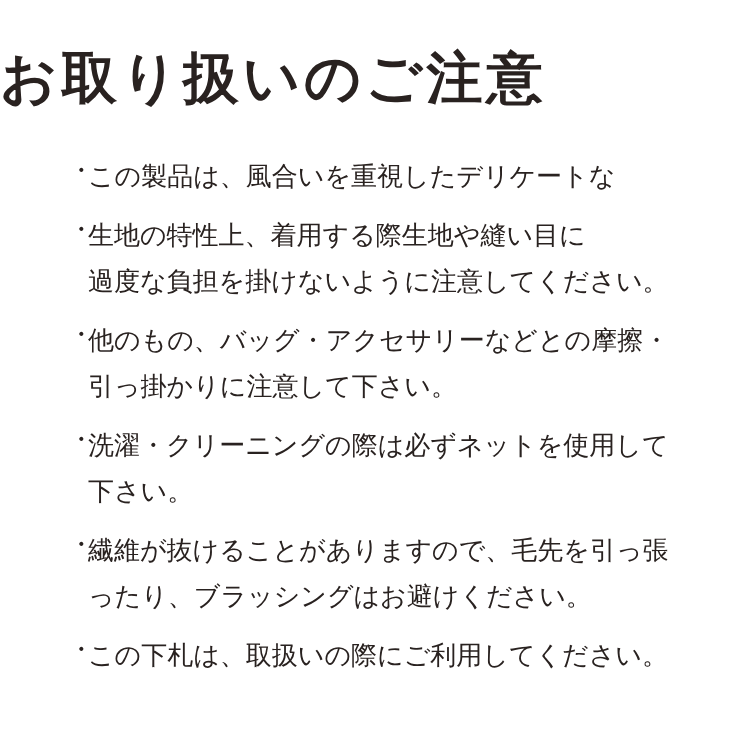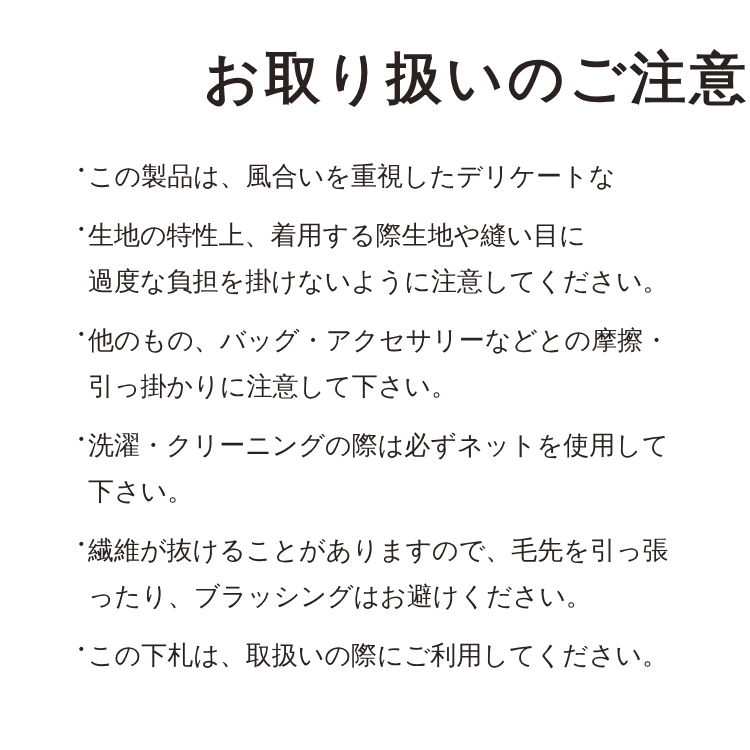--- a/index.html
+++ b/index.html
@@ -12,21 +12,21 @@
     width: 750px;
     height: 750px;
     background: #ffffff;
     overflow: hidden;
     font-family: "Liberation Sans", "DejaVu Sans", sans-serif;
     color: #292220;
     box-sizing: border-box;
   }
   .title {
     margin-top: 46px;
-    text-align: right;
+    text-align: left;
     font-size: 56px;
     font-weight: bold;
     letter-spacing: 4px;
     line-height: 64px;
     white-space: nowrap;
   }
   .notice-list {
     margin-top: 36px;
     padding-left: 68px;
     padding-right: 30px;

